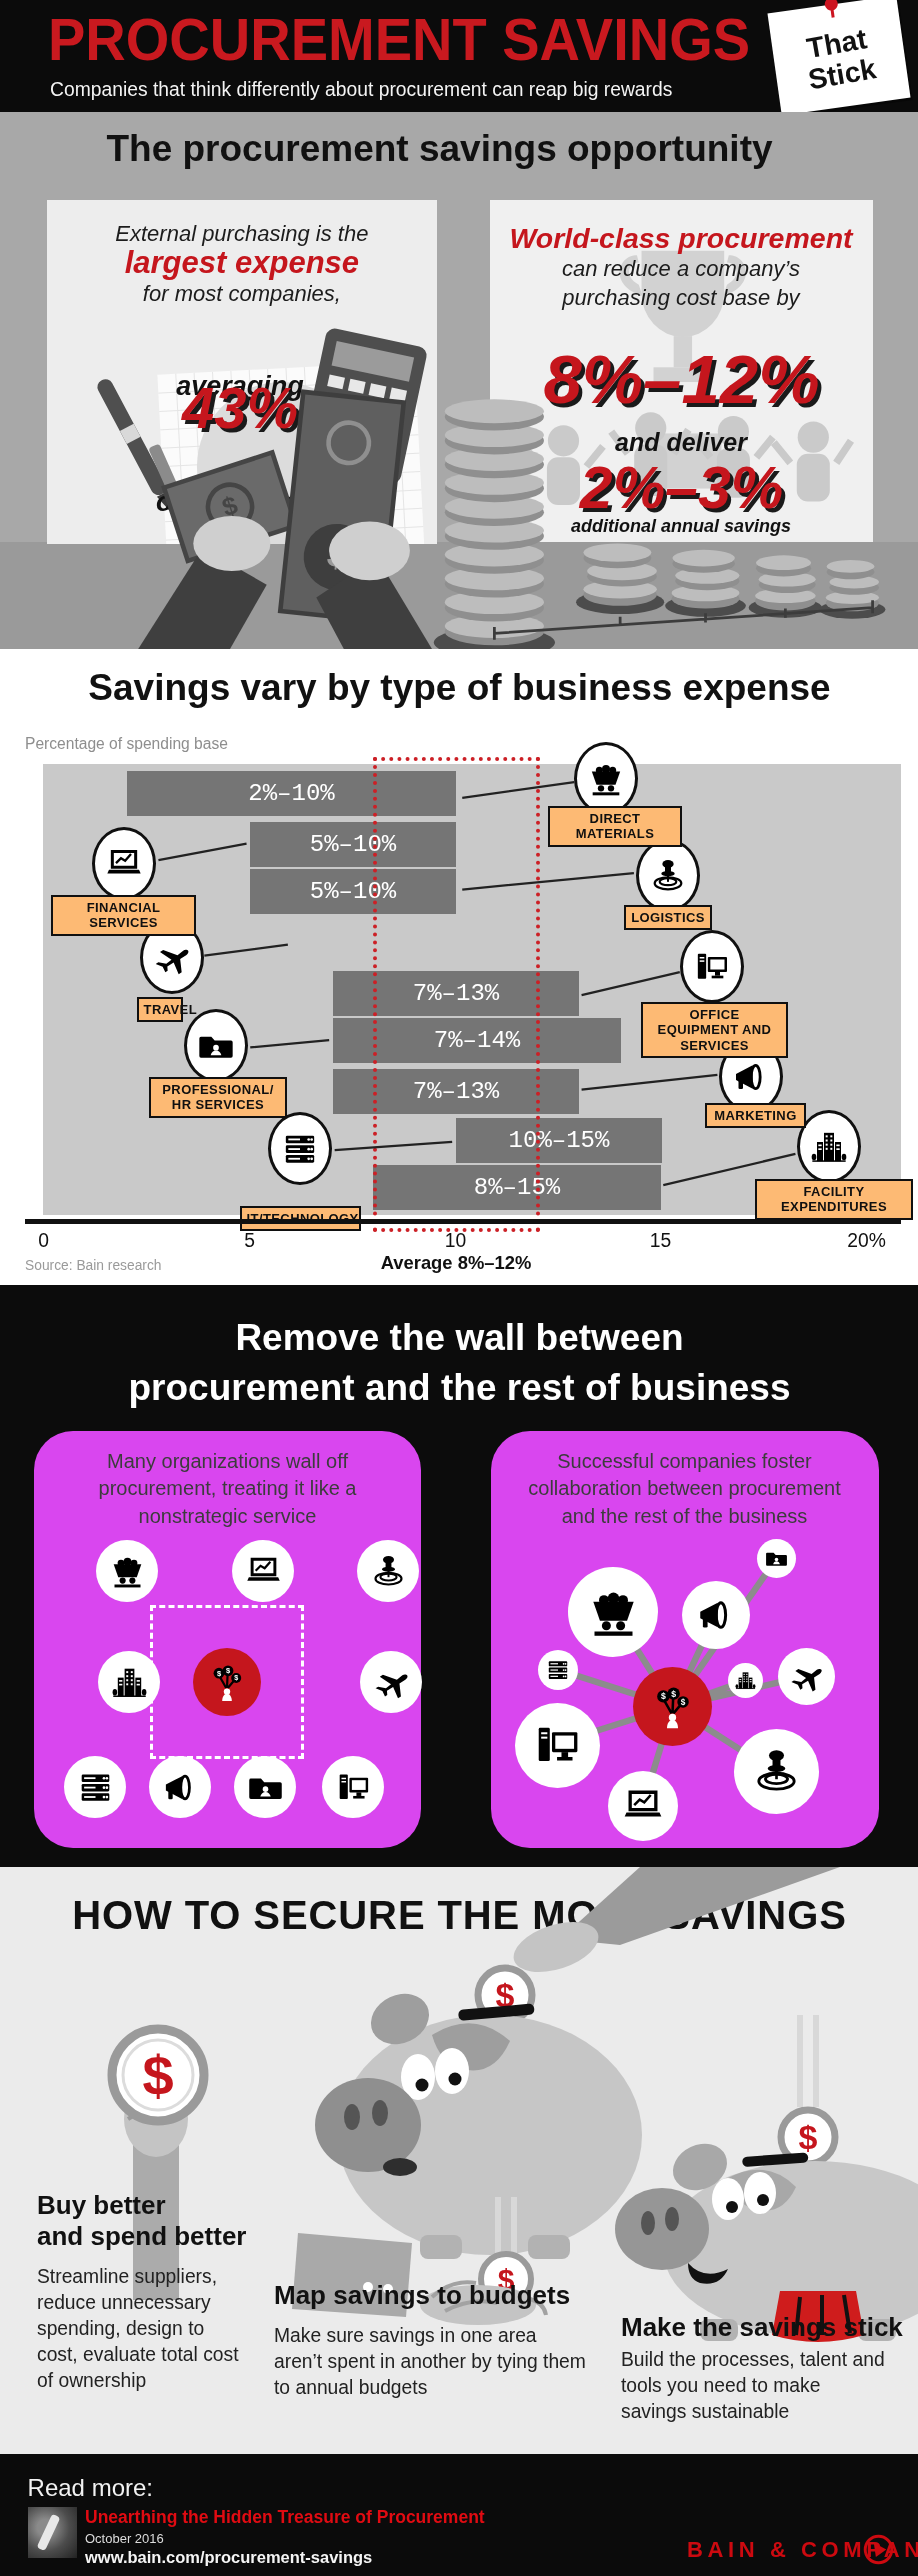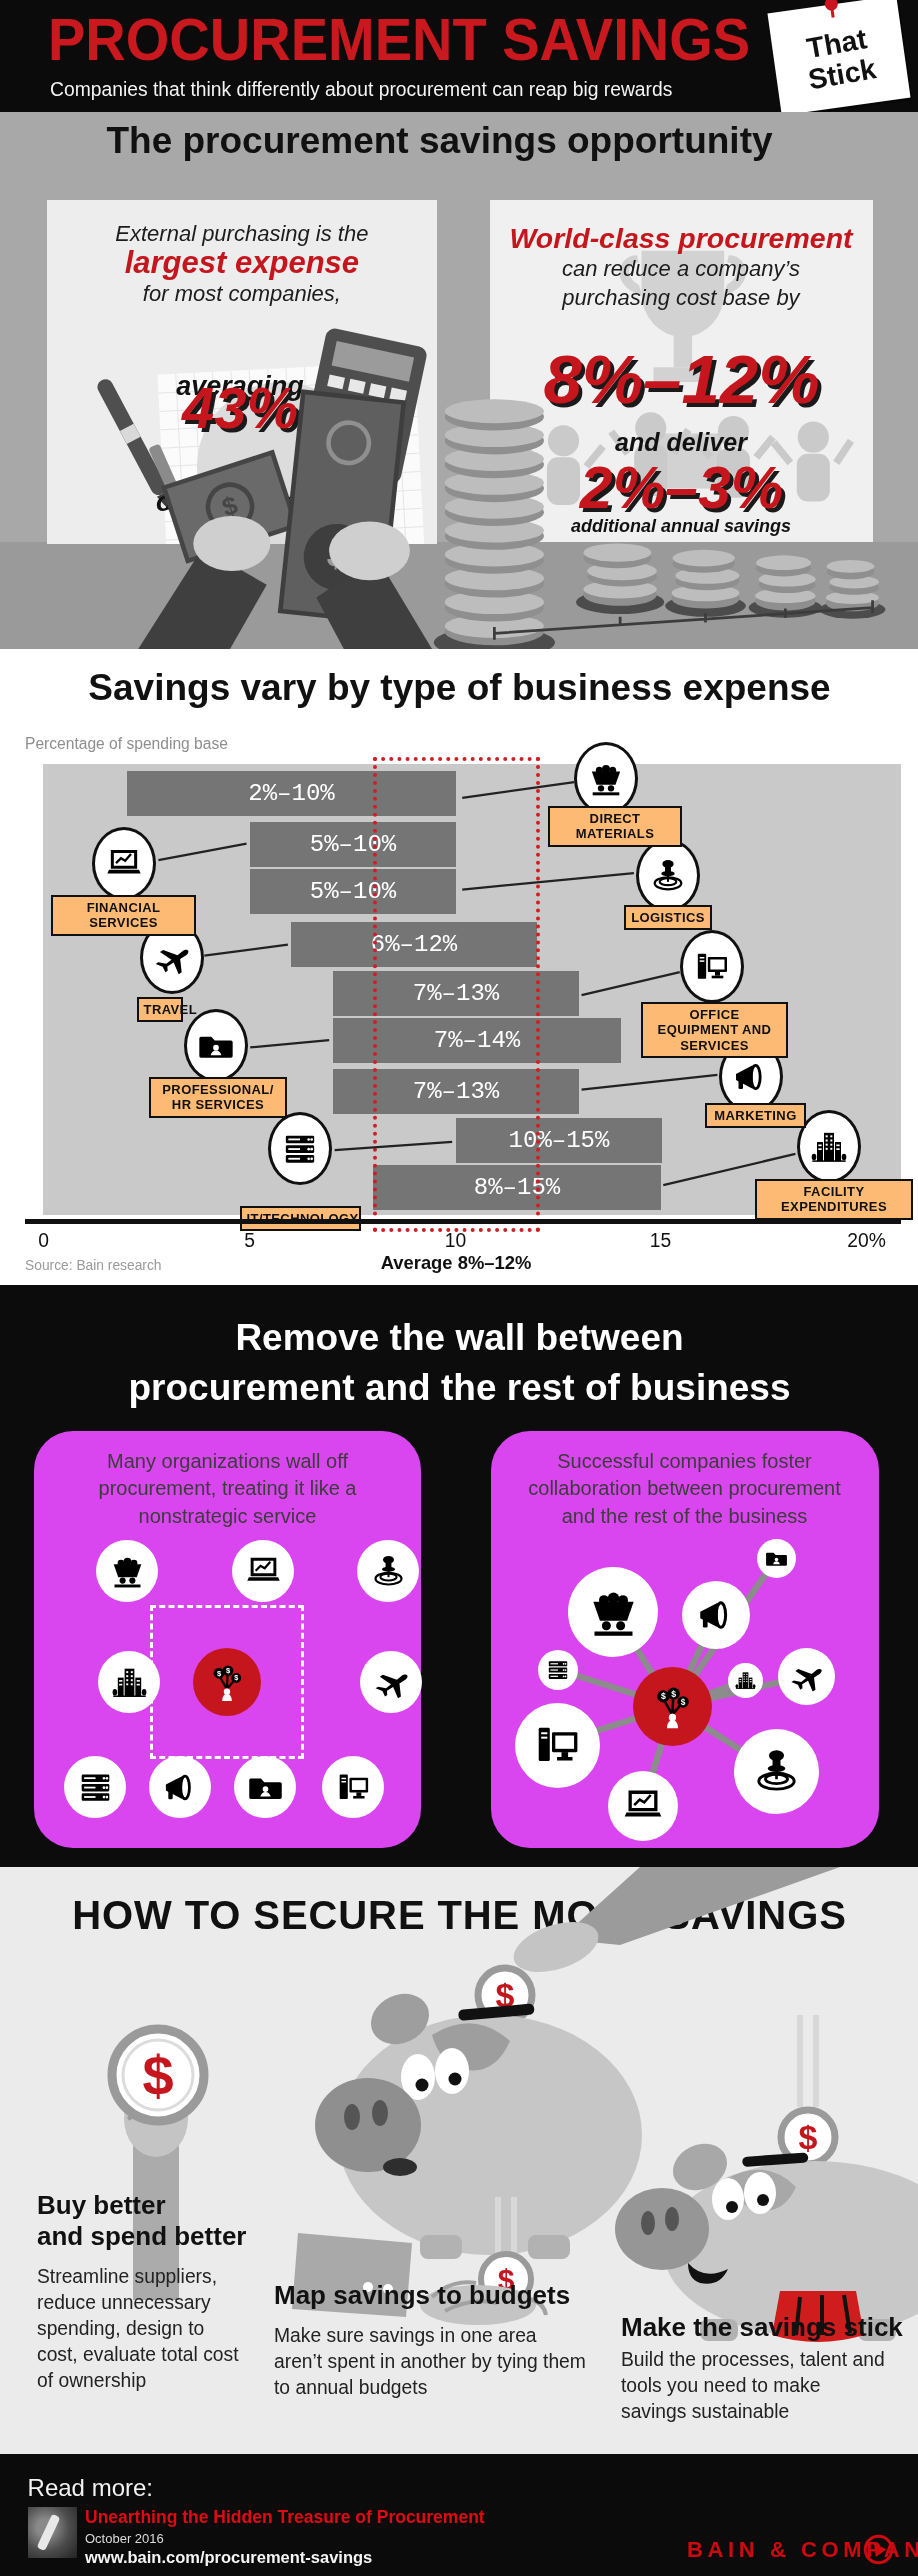--- a/index.html
+++ b/index.html
@@ -13,21 +13,21 @@
   .hdr-title{left:48px;top:7.3px;width:726px;font-size:56px;font-weight:800;letter-spacing:0px;
              color:#c9191f;white-space:nowrap;transform:scaleY(1.05);}
   .hdr-sub{left:50px;top:79px;width:753px;font-size:19.3px;color:#f4f4f4;}
   .note{left:774px;top:3.7px;width:130px;height:103px;background:#fff;transform:rotate(-8deg);
         box-shadow:1.8px 2.8px 0 rgba(0,0,0,.35);}
   .note-txt{width:100%;top:24px;font-size:28.5px;font-weight:800;color:#111;line-height:31px;transform:rotate(-2deg);}
   .pin{left:58px;top:-7.3px;width:13px;height:13px;background:#cc1420;border-radius:50%;}
   .pin:after{content:"";position:absolute;left:4.6px;top:9.2px;width:3.7px;height:11px;background:#cc1420;}
   
   #opp{left:0;top:112px;width:919px;height:537px;background:#a8a8a8;}
-  .opp-h{left:0;top:8px;width:879px;font-size:37px;font-weight:800;color:#111;}
+  .opp-h{left:0;top:16px;width:879px;font-size:37px;font-weight:800;color:#111;}
   .floor{left:0;top:430px;width:919px;height:107px;background:#9a9a9a;}
   .card{background:#efefef;font-style:italic;}
   #cardL{left:47px;top:88px;width:390px;height:344px;background:#ededed;}
   #cardR{left:490px;top:88px;width:383px;height:342px;background:#f0f0f0;}
   .t24{font-size:22px;color:#1c1c1c;line-height:28.5px;}
   .redb{color:#c5161d;font-weight:800;}
   .big-red{color:#c5161d;font-weight:800;text-shadow:3.7px 3.7px 0 #1a1a1a;}
   
   #chartSec{left:0;top:650px;width:919px;height:636px;background:#fff;}
   .chart-h{left:0;top:16.5px;width:919px;font-size:37px;font-weight:800;color:#111;}
@@ -362,21 +362,20 @@
   </div>
 
   <div id="chartSec" class="abs">
     <div class="abs chart-h ctr">Savings vary by type of business expense</div>
     <div class="abs pct-note">Percentage of spending base</div>
     <div class="abs plot"></div>
 
     <div class="bar" style="left:127px;top:121px;width:329px">2%–10%</div>
     <div class="bar" style="left:250px;top:172px;width:206px">5%–10%</div>
     <div class="bar" style="left:250px;top:219px;width:206px">5%–10%</div>
-    <div class="bar" style="left:291px;top:272px;width:246px">6%–12%</div>
     <div class="bar" style="left:333px;top:321px;width:246px">7%–13%</div>
     <div class="bar" style="left:333px;top:368px;width:288px">7%–14%</div>
     <div class="bar" style="left:333px;top:419px;width:246px">7%–13%</div>
     <div class="bar" style="left:456px;top:468px;width:206px">10%–15%</div>
     <div class="bar" style="left:373px;top:515px;width:288px">8%–15%</div>
 
     <div class="abs hl-band"></div>
 
     <svg class="abs" style="left:0;top:67px" width="919" height="514" viewBox="0 73 1000 560">
       <g stroke="#222" stroke-width="2.5">

